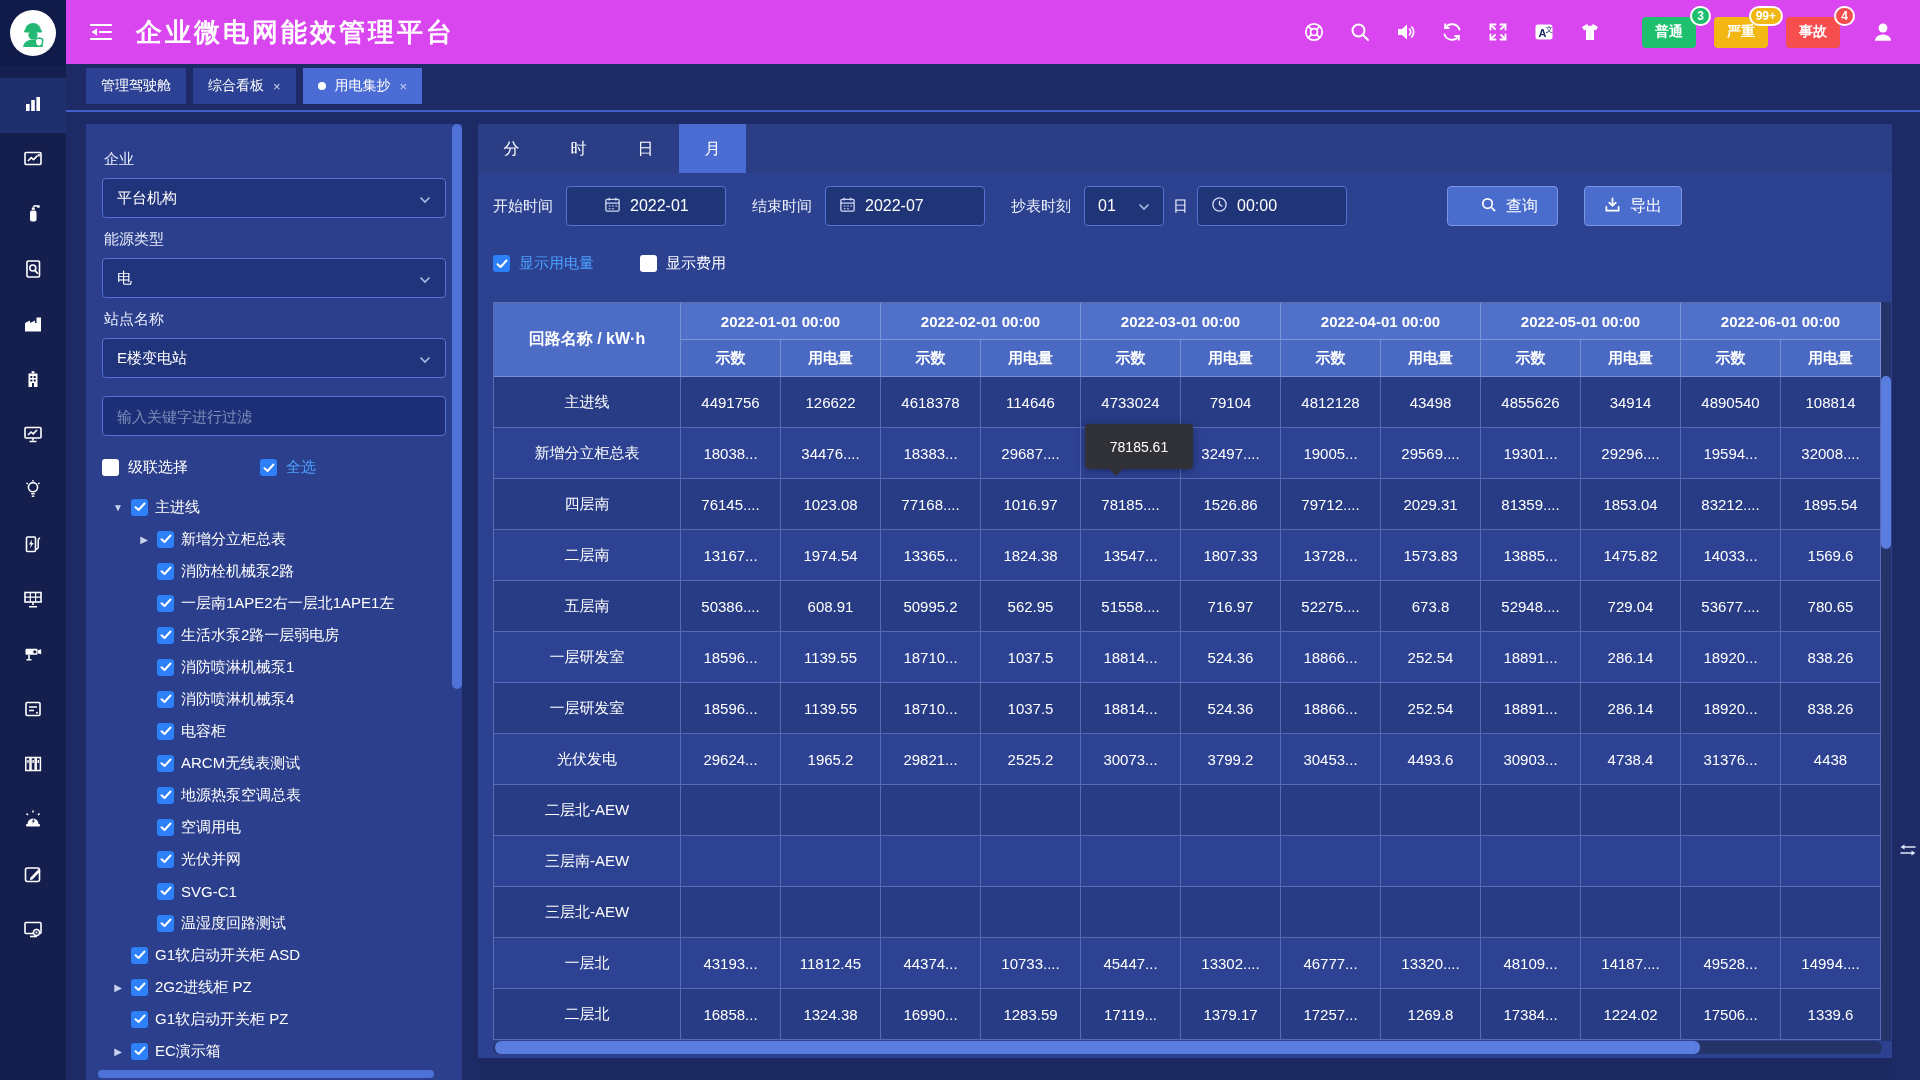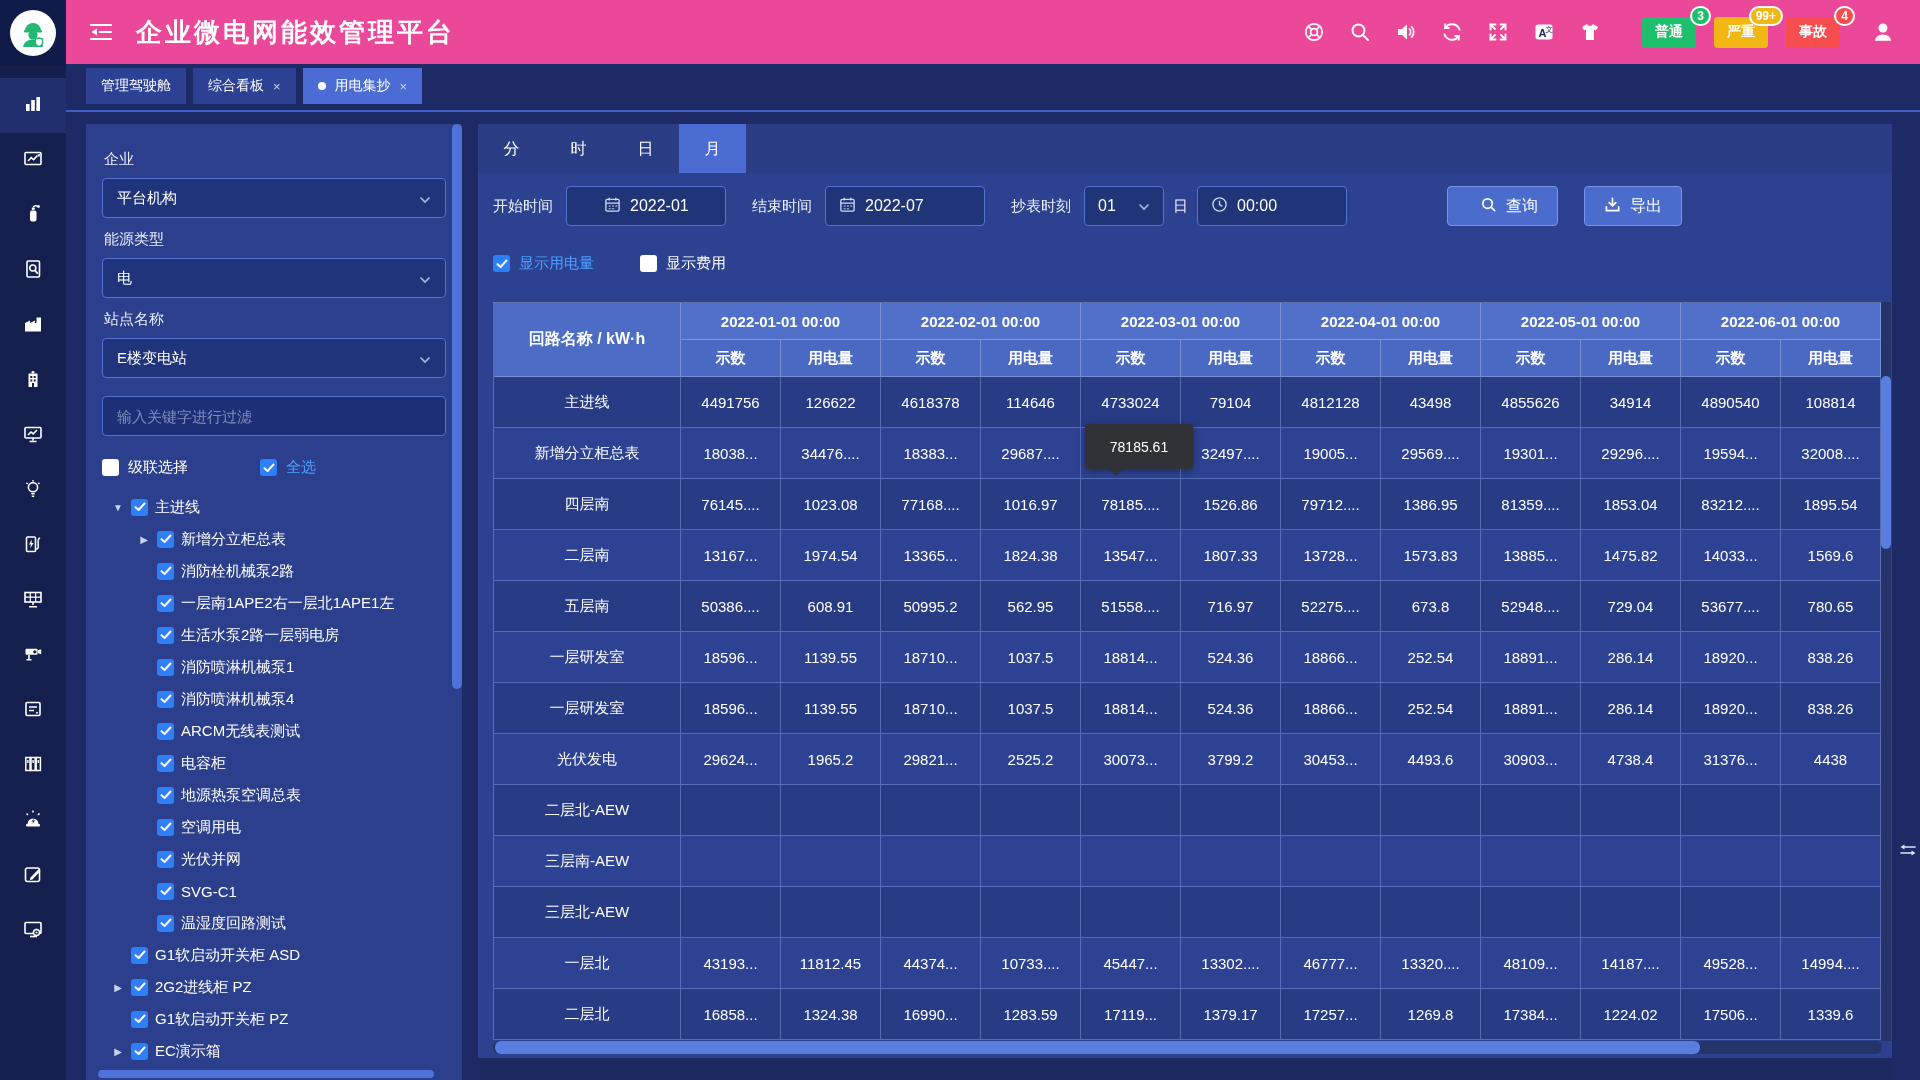--- a/index.html
+++ b/index.html
@@ -11,21 +11,21 @@
     color:#fff;
   }
   
   #rail { position:absolute; left:0; top:0; width:66px; height:1080px; background:#141f4e; z-index:6; }
   #logo-box { width:66px; height:66px; background:#111b49; display:flex; align-items:center; justify-content:center; }
   #logo-circle { width:46px; height:46px; border-radius:50%; background:#fff; display:flex; align-items:center; justify-content:center; }
   #rail-icons { padding-top:12px; }
   .rail-item { width:66px; height:55px; display:flex; align-items:center; justify-content:center; cursor:pointer; }
   .rail-item.active { background:#20306f; }
   
-  #header { position:absolute; left:66px; top:0; width:1854px; height:64px; background:#ec4899; display:flex; align-items:center; z-index:5; }
+  #header { position:absolute; left:66px; top:0; width:1854px; height:64px; background:#d946ef; display:flex; align-items:center; z-index:5; }
   #hamburger { margin-left:22px; cursor:pointer; display:flex; }
   #page-title { margin-left:22px; font-size:26px; font-weight:600; letter-spacing:3px; }
   #header-right { margin-left:auto; margin-right:24px; display:flex; align-items:center; gap:22px; }
   .hicon { cursor:pointer; display:flex; }
   .alarm-btn { position:relative; height:31px; border-radius:4px; display:flex; align-items:center; padding:0 13px; font-size:14px; font-weight:bold; cursor:pointer; margin-left:6px; }
   .alarm-count { position:absolute; top:-11px; right:-15px; min-width:20px; height:20px; border:2px solid #fff; border-radius:11px; font-size:12px; line-height:16px; text-align:center; padding:0 5px; font-weight:bold; }
   
   #tabbar { position:absolute; left:66px; top:64px; width:1854px; height:48px; background:#1d2a66; border-bottom:2px solid #3f5ec6; display:flex; align-items:flex-end; z-index:4; }
   #navtabs { display:flex; gap:7px; margin-left:20px; margin-bottom:6px; }
   .ntab { height:36px; padding:0 15px; background:#2c4193; font-size:14px; display:flex; align-items:center; gap:9px; cursor:pointer; white-space:nowrap; }
@@ -426,30 +426,30 @@
           </span>
           <span>消防喷淋机械泵4</span>
         </div>
         <div class="titem" style="padding-left: 36px;">
           <span class="arr"></span>
           <span class="cb on">
             <svg width="12" height="10" viewBox="0 0 12 10" fill="none" stroke="#fff" stroke-width="2" stroke-linecap="round" stroke-linejoin="round">
               <path d="M1.5 5.2L4.6 8 10.5 1.5"></path>
             </svg>
           </span>
+          <span>电容柜</span>
+        </div>
+        <div class="titem" style="padding-left: 36px;">
+          <span class="arr"></span>
+          <span class="cb on">
+            <svg width="12" height="10" viewBox="0 0 12 10" fill="none" stroke="#fff" stroke-width="2" stroke-linecap="round" stroke-linejoin="round">
+              <path d="M1.5 5.2L4.6 8 10.5 1.5"></path>
+            </svg>
+          </span>
           <span>ARCM无线表测试</span>
-        </div>
-        <div class="titem" style="padding-left: 36px;">
-          <span class="arr"></span>
-          <span class="cb on">
-            <svg width="12" height="10" viewBox="0 0 12 10" fill="none" stroke="#fff" stroke-width="2" stroke-linecap="round" stroke-linejoin="round">
-              <path d="M1.5 5.2L4.6 8 10.5 1.5"></path>
-            </svg>
-          </span>
-          <span>电容柜</span>
         </div>
         <div class="titem" style="padding-left: 36px;">
           <span class="arr"></span>
           <span class="cb on">
             <svg width="12" height="10" viewBox="0 0 12 10" fill="none" stroke="#fff" stroke-width="2" stroke-linecap="round" stroke-linejoin="round">
               <path d="M1.5 5.2L4.6 8 10.5 1.5"></path>
             </svg>
           </span>
           <span>地源热泵空调总表</span>
         </div>
@@ -651,21 +651,21 @@
       <div class="tcell r-light" style="grid-area: 4 / 12;">19594...</div>
       <div class="tcell r-light" style="grid-area: 4 / 13;">32008....</div>
       <div class="tcell r-dark" style="grid-area: 5 / 1;">四层南</div>
       <div class="tcell r-dark" style="grid-area: 5 / 2;">76145....</div>
       <div class="tcell r-dark" style="grid-area: 5 / 3;">1023.08</div>
       <div class="tcell r-dark" style="grid-area: 5 / 4;">77168....</div>
       <div class="tcell r-dark" style="grid-area: 5 / 5;">1016.97</div>
       <div class="tcell r-dark" style="grid-area: 5 / 6;">78185....</div>
       <div class="tcell r-dark" style="grid-area: 5 / 7;">1526.86</div>
       <div class="tcell r-dark" style="grid-area: 5 / 8;">79712....</div>
-      <div class="tcell r-dark" style="grid-area: 5 / 9;">1386.95</div>
+      <div class="tcell r-dark" style="grid-area: 5 / 9;">2029.31</div>
       <div class="tcell r-dark" style="grid-area: 5 / 10;">81359....</div>
       <div class="tcell r-dark" style="grid-area: 5 / 11;">1853.04</div>
       <div class="tcell r-dark" style="grid-area: 5 / 12;">83212....</div>
       <div class="tcell r-dark" style="grid-area: 5 / 13;">1895.54</div>
       <div class="tcell r-light" style="grid-area: 6 / 1;">二层南</div>
       <div class="tcell r-light" style="grid-area: 6 / 2;">13167...</div>
       <div class="tcell r-light" style="grid-area: 6 / 3;">1974.54</div>
       <div class="tcell r-light" style="grid-area: 6 / 4;">13365...</div>
       <div class="tcell r-light" style="grid-area: 6 / 5;">1824.38</div>
       <div class="tcell r-light" style="grid-area: 6 / 6;">13547...</div>

